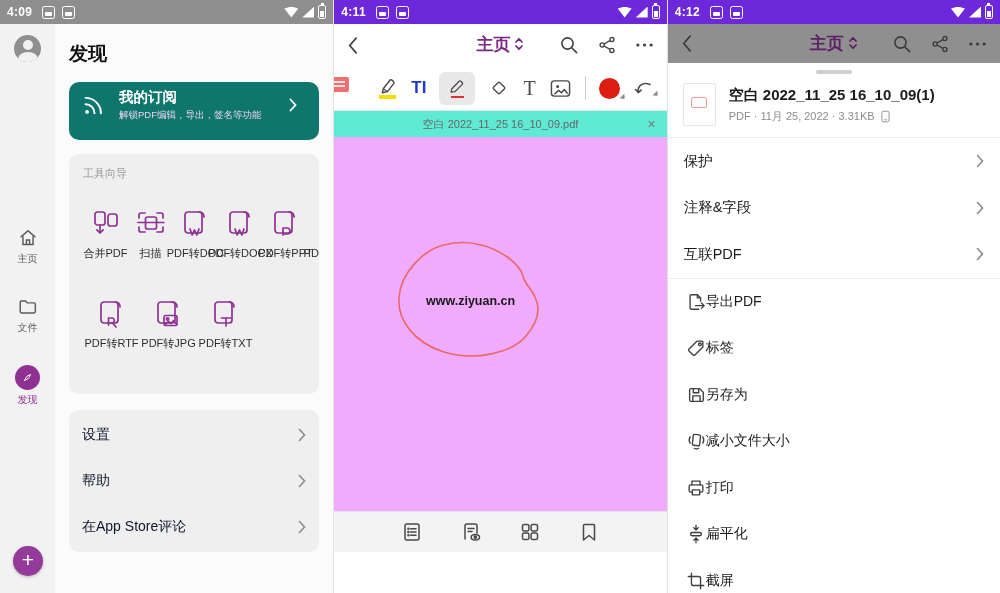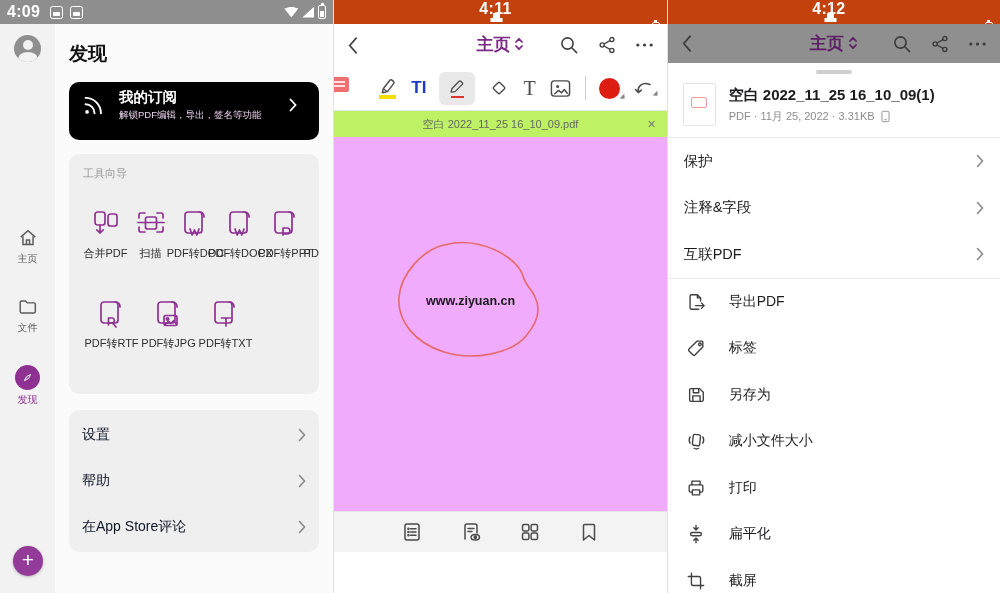--- a/index.html
+++ b/index.html
@@ -5,22 +5,22 @@
   * { margin:0; padding:0; box-sizing:border-box; }
   html,body { background:#fff; }
   body { font-family:"Liberation Sans","DejaVu Sans",sans-serif; }
   .screen { width:1000px; height:593px; display:flex; overflow:hidden; background:#fff; }
   .panel { width:333.33px; height:593px; position:relative; overflow:hidden; flex:none; background:#fff; }
   .panel + .panel { border-left:1px solid #e2e2e2; }
 
   
   .statusbar { height:24px; display:flex; align-items:center; padding:0 7px; color:#fff; }
   .statusbar.gray { background:#8e8e8e; }
-  .statusbar.purple { background:#c2410c;flex-direction:column; }
-  .sb-time { font-size:16px; font-weight:700; letter-spacing:.3px; margin-right:10px; }
+  .statusbar.purple { background:#6d28d9; }
+  .sb-time { font-size:12px; font-weight:700; letter-spacing:.3px; margin-right:10px; }
   .sb-sq { width:13px; height:13px; border:1.4px solid #fff; border-radius:2.5px; margin-right:7px; position:relative; }
   .sb-sq i { position:absolute; left:2px; right:2px; bottom:2px; height:4px; background:#fff; border-radius:1px; }
   .sb-right { margin-left:auto; display:flex; align-items:center; gap:4px; }
   .sb-wifi { width:14px; height:11px; background:#fff; clip-path:polygon(0 18%, 50% 0, 100% 18%, 50% 100%); }
   .sb-cell { width:12px; height:11px; background:#fff; clip-path:polygon(100% 0, 100% 100%, 0 100%); }
   .sb-batt { width:8px; height:14px; border:1.4px solid #fff; border-radius:2px; position:relative; }
   .sb-batt::before { content:""; position:absolute; top:-3px; left:1.5px; width:3px; height:2px; background:#fff; }
   .sb-batt::after { content:""; position:absolute; left:1px; right:1px; bottom:1px; height:6px; background:#fff; }
 
   
@@ -30,21 +30,21 @@
   .avatar::before { content:""; position:absolute; left:8.5px; top:5px; width:10px; height:10px; border-radius:50%; background:#f3f2f2; }
   .avatar::after { content:""; position:absolute; left:3.5px; top:17px; width:20px; height:14px; border-radius:50%; background:#f3f2f2; }
   .side-nav { position:absolute; top:203px; left:0; width:55px; display:flex; flex-direction:column; align-items:center; gap:30px; }
   .side-item { display:flex; flex-direction:column; align-items:center; gap:3px; color:#5c5c5c; font-size:10px; cursor:pointer; }
   .side-item svg { width:22px; height:22px; stroke:#5c5c5c; fill:none; stroke-width:1.6; }
   .side-item.active { color:#8e3192; }
   .compass { width:25px; height:25px; border-radius:50%; background:#8e3192; display:flex; align-items:center; justify-content:center; }
   .fab { position:absolute; left:13px; bottom:17px; width:30px; height:30px; border-radius:50%; background:#943a99; color:#fff; font-size:21px; line-height:28px; text-align:center; font-weight:400; cursor:pointer; box-shadow:0 1px 3px rgba(0,0,0,.25); }
   .p1-main { flex:1; background:#fbfbfb; padding:9px 14px 0 14px; overflow:hidden; }
   .p1-title { font-size:19px; font-weight:700; color:#111; margin:8px 0 15px; }
-  .subcard { background:#000000; border-radius:10px; height:58px; display:flex; align-items:center; padding:0 10px 12px 12px; color:#fff; cursor:pointer; }
+  .subcard { background:#0f766e; border-radius:10px; height:58px; display:flex; align-items:center; padding:0 10px 12px 12px; color:#fff; cursor:pointer; }
   .subcard svg { width:26px; height:26px; flex:none; margin-right:12px; }
   .sub-texts { width:158px; }
   .sub-title { font-size:14.5px; font-weight:700; }
   .sub-sub { font-size:9.5px; color:#ecd2ee; line-height:1.3; margin-top:2px; }
   .sub-chev { margin-left:auto; }
   .toolcard { background:#f0efef; border-radius:10px; margin-top:14px; height:240px; padding:12px 0 0 14px; overflow:hidden; }
   .toolcard-title { font-size:11px; color:#9a9a9a; }
   .tool-row { display:flex; margin-top:26px; }
   .tool-row.second { margin-top:36px; }
   .tool { width:45px; flex:none; display:flex; flex-direction:column; align-items:center; cursor:pointer; }
@@ -69,21 +69,21 @@
   .hl-wrap { display:flex; flex-direction:column; align-items:center; }
   .hl-bar { width:17px; height:3.5px; background:#f3e000; margin-top:1px; }
   .ti { font-size:17px; font-weight:700; }
   .ti .t-blue { color:#2038c8; }
   .pencil-sel { width:36px; height:33px; background:#e9e8e8; border-radius:6px; display:flex; flex-direction:column; align-items:center; justify-content:center; }
   .pencil-bar { width:13px; height:2.6px; background:#e03131; margin-top:1px; }
   .t-tool { font-family:"Liberation Serif","DejaVu Serif",serif; font-size:20px; color:#4a4a4a; line-height:1; }
   .tb-sep { width:1px; height:24px; background:#cfcfcf; }
   .red-dot { width:21px; height:21px; border-radius:50%; background:#dd1d12; }
   .corner::after { content:""; position:absolute; right:-5px; bottom:0; border:3px solid transparent; border-right-color:#8a8a8a; border-bottom-color:#8a8a8a; transform:scale(.8); }
-  .tabbar { height:27px; background:#bef264; display:flex; align-items:center; position:relative; border-top:1px solid #e7e7e7; }
+  .tabbar { height:27px; background:#5eead4; display:flex; align-items:center; position:relative; border-top:1px solid #e7e7e7; }
   .tab-name { flex:1; text-align:center; font-size:11px; color:#666; }
   .tab-close { position:absolute; right:11px; color:#777; font-size:14px; line-height:1; cursor:pointer; }
   .p2-canvas { height:415px; background:#f0abfc; position:relative; }
   .annotation { position:absolute; left:55px; top:98px; width:165px; height:135px; }
   .p2-bottom { position:absolute; left:0; right:0; bottom:0; height:41px; background:#f4f3f3; border-top:1px solid #e4e4e4; display:flex; align-items:center; justify-content:center; gap:37px; }
   .p2-bottom svg { width:22px; height:22px; stroke:#4a4a4a; fill:none; stroke-width:1.5; stroke-linecap:round; stroke-linejoin:round; cursor:pointer; }
 
   
   .dim-header { height:39px; background:#8f8f8f; display:flex; align-items:center; padding:0 13px; position:relative; }
   .dim-header .hdr-title { color:#5e2066; }
@@ -92,21 +92,21 @@
   .handle { width:36px; height:4px; border-radius:2px; background:#cfcfcf; margin:7px auto 4px; }
   .file-row { display:flex; align-items:center; gap:13px; padding:5px 15px 11px; }
   .thumb { width:33px; height:43px; border:1px solid #e6e6e6; border-radius:2px; background:#fff; position:relative; flex:none; }
   .thumb::after { content:""; position:absolute; left:7px; top:13px; width:14px; height:9px; border:1.5px solid #e88; border-radius:2px; opacity:.85; }
   .file-name { font-size:15px; font-weight:600; color:#1c1c1e; }
   .file-meta { margin-top:4px; font-size:11px; color:#8c8c8c; display:flex; align-items:center; gap:5px; }
   .file-meta svg { width:11px; height:13px; stroke:#8c8c8c; fill:none; stroke-width:1.4; }
   .divider { height:1px; background:#ececec; }
   .nav-row { height:46.5px; display:flex; align-items:center; justify-content:space-between; padding:0 16px; cursor:pointer; }
   .nav-label { font-size:14.5px; color:#1c1c1e; }
-  .act-row { height:46.5px; display:flex; align-items:center; padding:0 18px; gap:23px; cursor:pointer; }
+  .act-row { height:46.5px; display:flex; align-items:center; padding:0 18px; cursor:pointer; }
   .act-row svg { width:20px; height:20px; stroke:#3f3f3f; fill:none; stroke-width:1.5; stroke-linecap:round; stroke-linejoin:round; flex:none; }
   .act-label { font-size:14px; color:#1c1c1e; }
 </style>
 </head>
 <body>
 
 <div class="screen">
 
   <div class="panel">
     <div class="statusbar gray">

